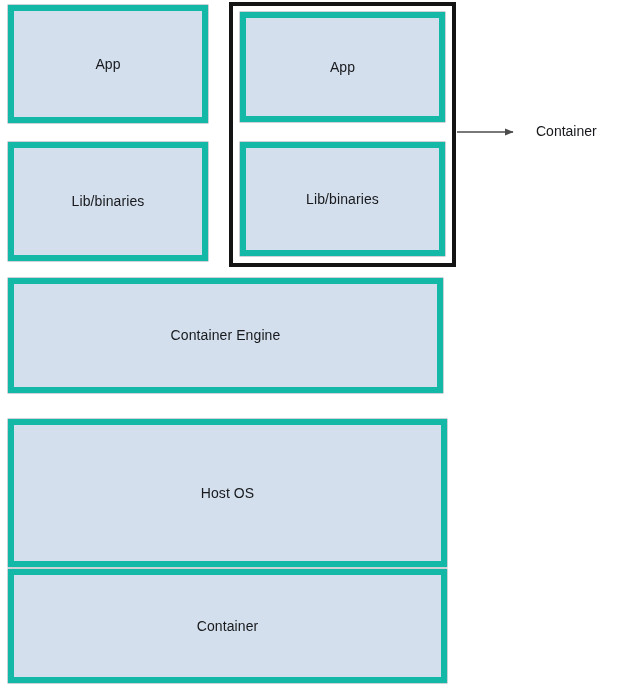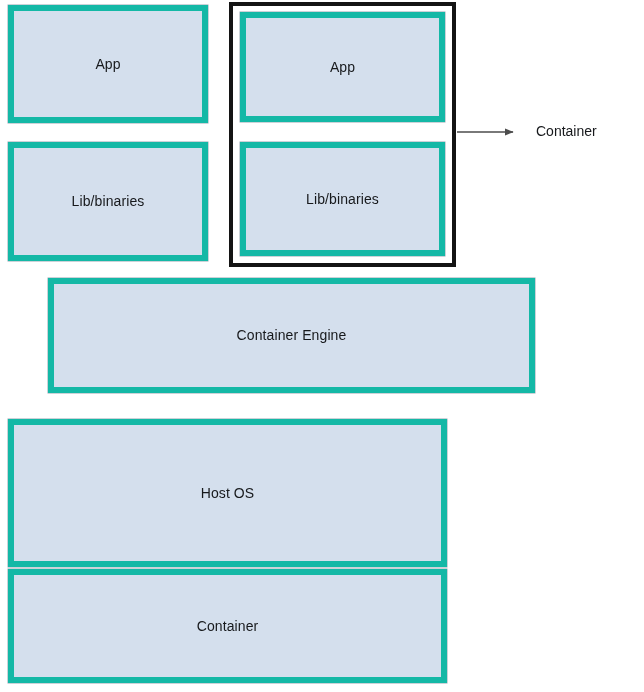--- a/index.html
+++ b/index.html
@@ -77,21 +77,21 @@
   </div>
 
   <div class="node" style="left:240px; top:12px; width:205px; height:110px;">
     <span class="node-label">App</span>
   </div>
 
   <div class="node" style="left:240px; top:142px; width:205px; height:114px;">
     <span class="node-label">Lib/binaries</span>
   </div>
 
-  <div class="node" style="left:8px; top:278px; width:487px; height:115px;margin-left:40px;">
+  <div class="node" style="left:8px; top:278px; width:435px; height:115px;">
     <span class="node-label">Container Engine</span>
   </div>
 
   <div class="node" style="left:8px; top:419px; width:439px; height:148px;">
     <span class="node-label">Host OS</span>
   </div>
 
   <div class="node" style="left:8px; top:569px; width:439px; height:114px;">
     <span class="node-label">Container</span>
   </div>

